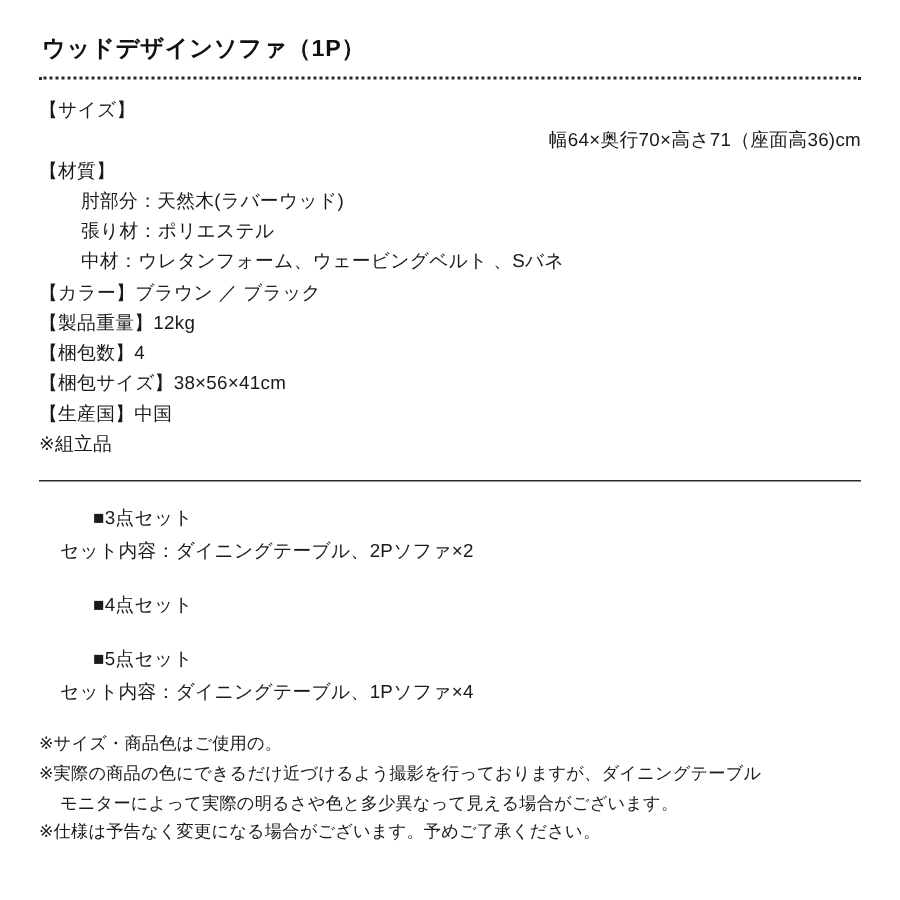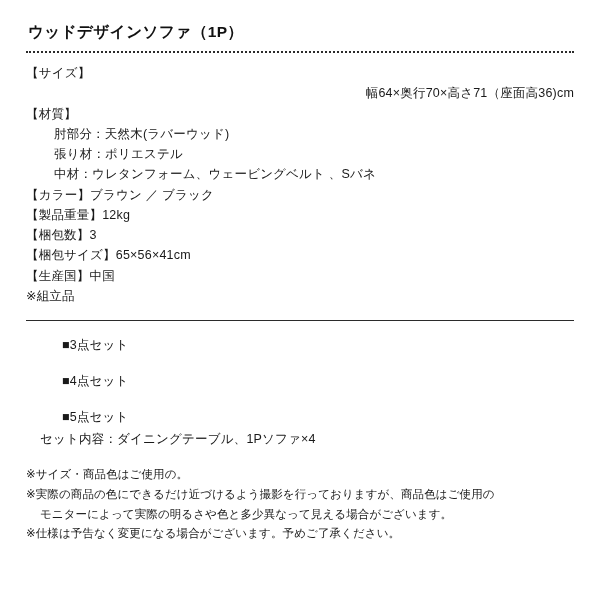--- a/index.html
+++ b/index.html
@@ -83,41 +83,42 @@
 
   <div class="spec-block">
     <div class="spec-row">【サイズ】</div>
     <div class="spec-row indent-1">幅64×奥行70×高さ71（座面高36)cm</div>
     <div class="spec-row">【材質】</div>
     <div class="spec-row indent-2">肘部分：天然木(ラバーウッド)</div>
     <div class="spec-row indent-2">張り材：ポリエステル</div>
     <div class="spec-row indent-2">中材：ウレタンフォーム、ウェービングベルト 、Sバネ</div>
     <div class="spec-row">【カラー】ブラウン ／ ブラック</div>
     <div class="spec-row">【製品重量】12kg</div>
-    <div class="spec-row">【梱包数】3</div>
-    <div class="spec-row">【梱包サイズ】65×56×41cm</div>
+    <div class="spec-row">【梱包数】4</div>
+    <div class="spec-row">【梱包サイズ】38×56×41cm</div>
     <div class="spec-row">【生産国】中国</div>
     <div class="spec-row">※組立品</div>
   </div>
 
   <div class="solid-rule"></div>
 
   <div class="sets">
     <div class="set-group">
       <div class="set-head">■3点セット</div>
+      <div class="set-body">セット内容：ダイニングテーブル、2Pソファ×2</div>
     </div>
     <div class="set-group">
       <div class="set-head">■4点セット</div>
     </div>
     <div class="set-group">
       <div class="set-head">■5点セット</div>
       <div class="set-body">セット内容：ダイニングテーブル、1Pソファ×4</div>
     </div>
   </div>
 
   <div class="notes">
     <div class="note-line">※サイズ・商品色はご使用の。</div>
-    <div class="note-line">※実際の商品の色にできるだけ近づけるよう撮影を行っておりますが、商品色はご使用の</div>
+    <div class="note-line">※実際の商品の色にできるだけ近づけるよう撮影を行っておりますが、ダイニングテーブル</div>
     <div class="note-line note-cont">モニターによって実際の明るさや色と多少異なって見える場合がございます。</div>
     <div class="note-line">※仕様は予告なく変更になる場合がございます。予めご了承ください。</div>
   </div>
 
 </div>
 
 </body></html>

